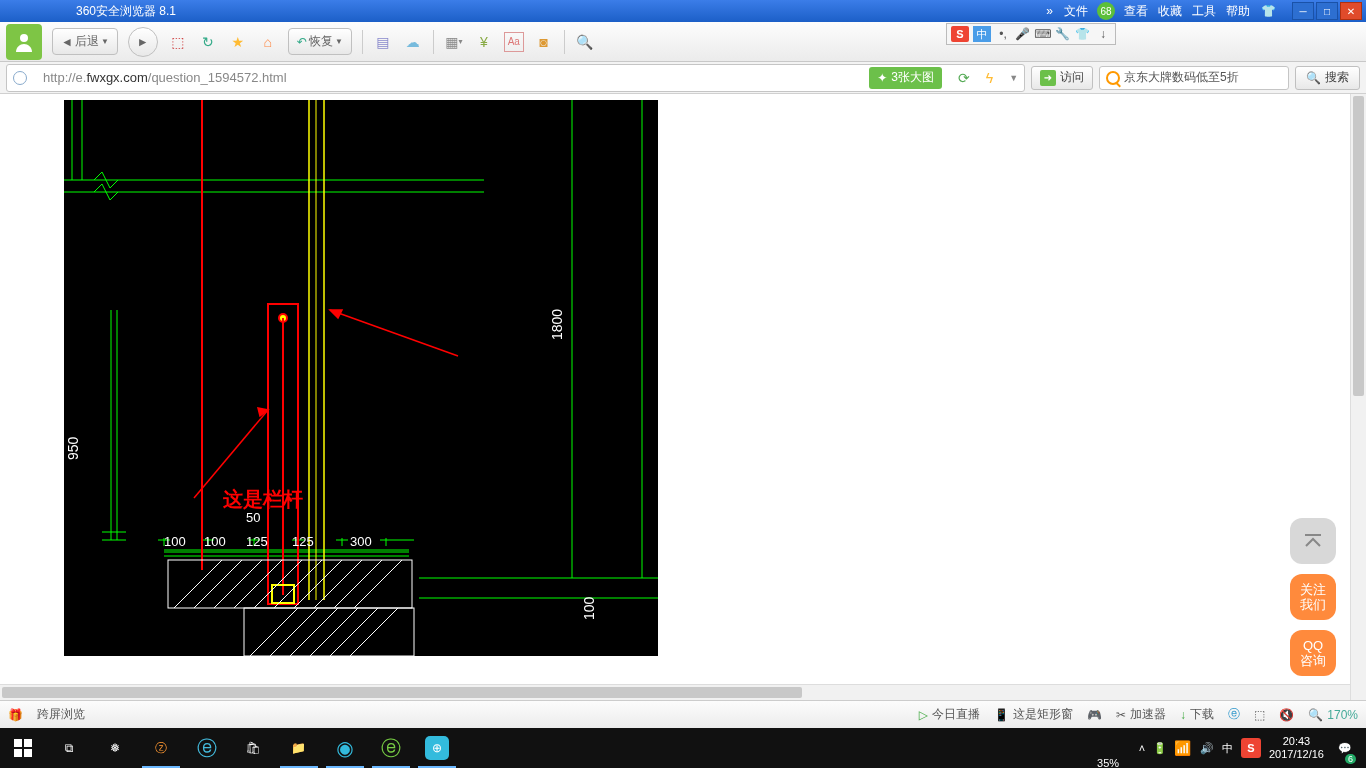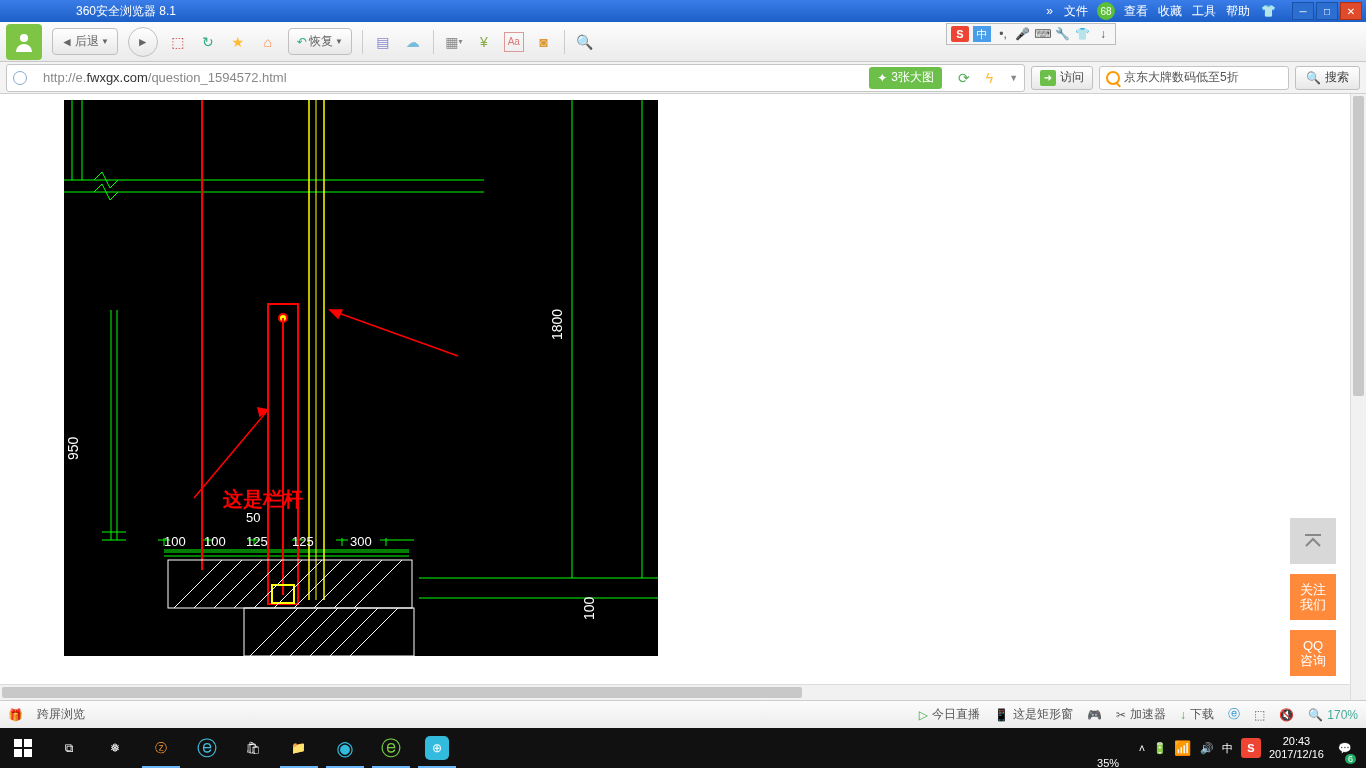--- a/index.html
+++ b/index.html
@@ -49,21 +49,21 @@
 .scroll-v .thumb { position:absolute; left:2px; right:2px; top:2px; height:300px; background:#c8c8c8; border-radius:2px; }
 .scroll-h { position:absolute; left:0; right:16px; bottom:0; height:16px; background:#f1f1f1; border-top:1px solid #ddd; }
 .scroll-h .thumb { position:absolute; top:2px; bottom:2px; left:2px; width:800px; background:#c8c8c8; border-radius:2px; }
 
 .cad-wrap { position:absolute; top:6px; left:64px; background:#000; width:594px; height:556px; }
 .annotation1 { position:absolute; top:248px; left:518px; color:#f00; font-size:20px; font-family:SimSun,serif; font-weight:bold; white-space:nowrap; }
 .annotation2 { position:absolute; top:392px; left:195px; color:#f00; font-size:20px; font-family:SimSun,serif; font-weight:bold;margin-left:28px; }
 
 
 .sidebtns { position:absolute; right:30px; top:424px; display:flex; flex-direction:column; gap:10px; }
-.sidebtn { width:46px; height:46px; background:#ff8a3c; color:#fff; display:flex; flex-direction:column; align-items:center; justify-content:center; font-size:13px; line-height:15px; cursor:pointer; }
+.sidebtn { width:46px; height:46px; background:#ff8a3c; color:#fff; display:flex; flex-direction:column; align-items:center; justify-content:center; font-size:13px; line-height:15px; cursor:pointer;border-radius:12px; }
 .sidebtn.top { background:#d8d8d8; color:#888; font-size:18px; }
 
 
 .statusbar { position:absolute; left:0; right:0; bottom:40px; height:28px; background:linear-gradient(#fcfcfc,#ececec); border-top:1px solid #ccc; display:flex; align-items:center; padding:0 8px; font-size:12px; color:#555; gap:14px; }
 .statusbar .right { margin-left:auto; display:flex; align-items:center; gap:14px; }
 .statusbar .sitem { display:flex; align-items:center; gap:4px; }
 .statusbar .zoom { color:#4a9; }
 
 
 .taskbar { position:absolute; left:0; right:0; bottom:0; height:40px; background:#111; display:flex; align-items:center; color:#fff; font-size:12px; }

